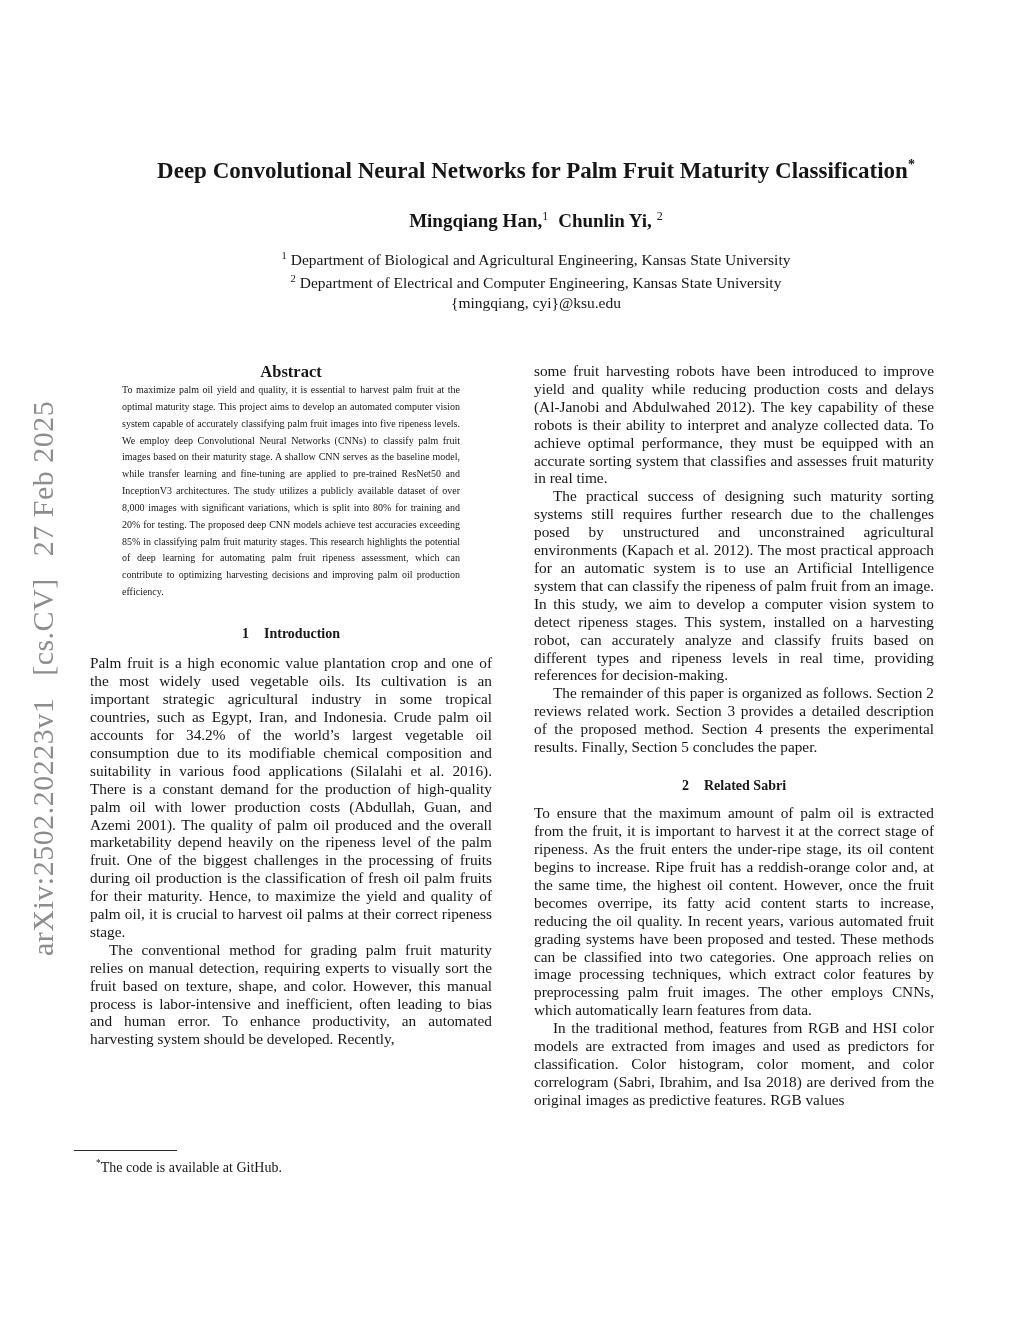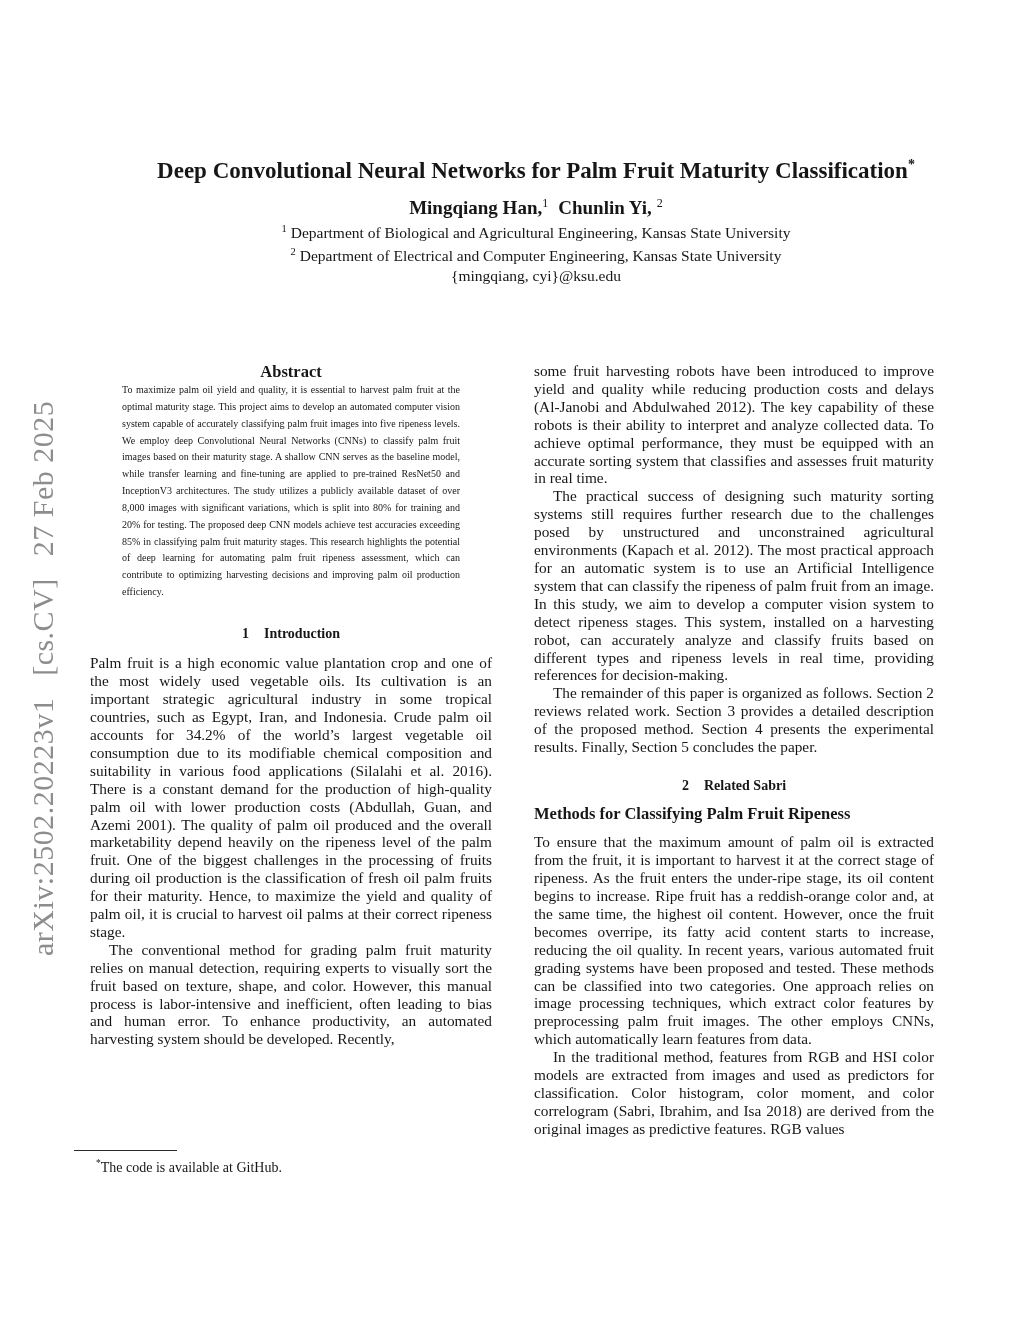--- a/index.html
+++ b/index.html
@@ -24,25 +24,25 @@
     white-space: nowrap;
     font-size: 30px;
     color: #8d8d8d;
     letter-spacing: 0.5px;
   }
   .wm-gap { margin-left: 22px; }
   
   .header { position: absolute; top: 0; left: 0; width: 100%; text-align: center; padding-left: 48px; }
   .title { margin-top: 157px; font-size: 23px; font-weight: bold; line-height: 1.1; }
   .title sup { font-size: 14px; }
-  .authors { margin-top: 13px; font-size: 19px; font-weight: bold; }
+  .authors { margin-top: 26px; font-size: 19px; font-weight: bold; }
   .authors sup { font-size: 12px; font-weight: normal; }
   .authors .author-sep { margin-right: 10px; }
   .authors .sup-spaced { margin-left: 5px; }
-  .affiliations { font-size: 15.5px; line-height: 19px; }
+  .affiliations { margin-top: 14px; font-size: 15.5px; line-height: 19px; }
   .affiliations sup { font-size: 10.5px; }
   .email { font-size: 15.5px; line-height: 19px; }
   
   .col { position: absolute; top: 362px; text-align: justify; hyphens: auto; -webkit-hyphens: auto; }
   .col-left  { left: 90px;  width: 402px; }
   .col-right { left: 534px; width: 400px; }
   .abstract-heading { text-align: center; font-weight: bold; font-size: 16.5px; }
   .abstract-text {
     margin: 0 32px;
     font-size: 10px;
@@ -96,21 +96,20 @@
     <h2 class="section-heading sh-intro"><span class="sec-num">1</span><span>Introduction</span></h2>
     <p class="para noindent">Palm fruit is a high economic value plantation crop and one of the most widely used vegetable oils. Its cultivation is an important strategic agricultural industry in some tropical countries, such as Egypt, Iran, and Indonesia. Crude palm oil accounts for 34.2% of the world’s largest vegetable oil consumption due to its modifiable chemical composition and suitability in various food applications (Silalahi et al. 2016). There is a constant demand for the production of high-quality palm oil with lower production costs (Abdullah, Guan, and Azemi 2001). The quality of palm oil produced and the overall marketability depend heavily on the ripeness level of the palm fruit. One of the biggest challenges in the processing of fruits during oil production is the classification of fresh oil palm fruits for their maturity. Hence, to maximize the yield and quality of palm oil, it is crucial to harvest oil palms at their correct ripeness stage.</p>
     <p class="para">The conventional method for grading palm fruit maturity relies on manual detection, requiring experts to visually sort the fruit based on texture, shape, and color. However, this manual process is labor-intensive and inefficient, often leading to bias and human error. To enhance productivity, an automated harvesting system should be developed. Recently,</p>
   </div>
 
   <div class="col col-right">
     <p class="para noindent">some fruit harvesting robots have been introduced to improve yield and quality while reducing production costs and delays (Al-Janobi and Abdulwahed 2012). The key capability of these robots is their ability to interpret and analyze collected data. To achieve optimal performance, they must be equipped with an accurate sorting system that classifies and assesses fruit maturity in real time.</p>
     <p class="para">The practical success of designing such maturity sorting systems still requires further research due to the challenges posed by unstructured and unconstrained agricultural environments (Kapach et al. 2012). The most practical approach for an automatic system is to use an Artificial Intelligence system that can classify the ripeness of palm fruit from an image. In this study, we aim to develop a computer vision system to detect ripeness stages. This system, installed on a harvesting robot, can accurately analyze and classify fruits based on different types and ripeness levels in real time, providing references for decision-making.</p>
     <p class="para">The remainder of this paper is organized as follows. Section 2 reviews related work. Section 3 provides a detailed description of the proposed method. Section 4 presents the experimental results. Finally, Section 5 concludes the paper.</p>
     <h2 class="section-heading sh-related"><span class="sec-num">2</span><span>Related Sabri</span></h2>
-    <h3 class="subsection-heading">Methods for Classifying Palm Fruit Ripeness</h3>
     <p class="para noindent">To ensure that the maximum amount of palm oil is extracted from the fruit, it is important to harvest it at the correct stage of ripeness. As the fruit enters the under-ripe stage, its oil content begins to increase. Ripe fruit has a reddish-orange color and, at the same time, the highest oil content. However, once the fruit becomes overripe, its fatty acid content starts to increase, reducing the oil quality. In recent years, various automated fruit grading systems have been proposed and tested. These methods can be classified into two categories. One approach relies on image processing techniques, which extract color features by preprocessing palm fruit images. The other employs CNNs, which automatically learn features from data.</p>
     <p class="para">In the traditional method, features from RGB and HSI color models are extracted from images and used as predictors for classification. Color histogram, color moment, and color correlogram (Sabri, Ibrahim, and Isa 2018) are derived from the original images as predictive features. RGB values</p>
   </div>
 
   <div class="footnote">
     <div class="fn-rule"></div>
     <div class="fn-text"><sup>*</sup><span>The code is available at GitHub.</span></div>
   </div>
 
 </div>

